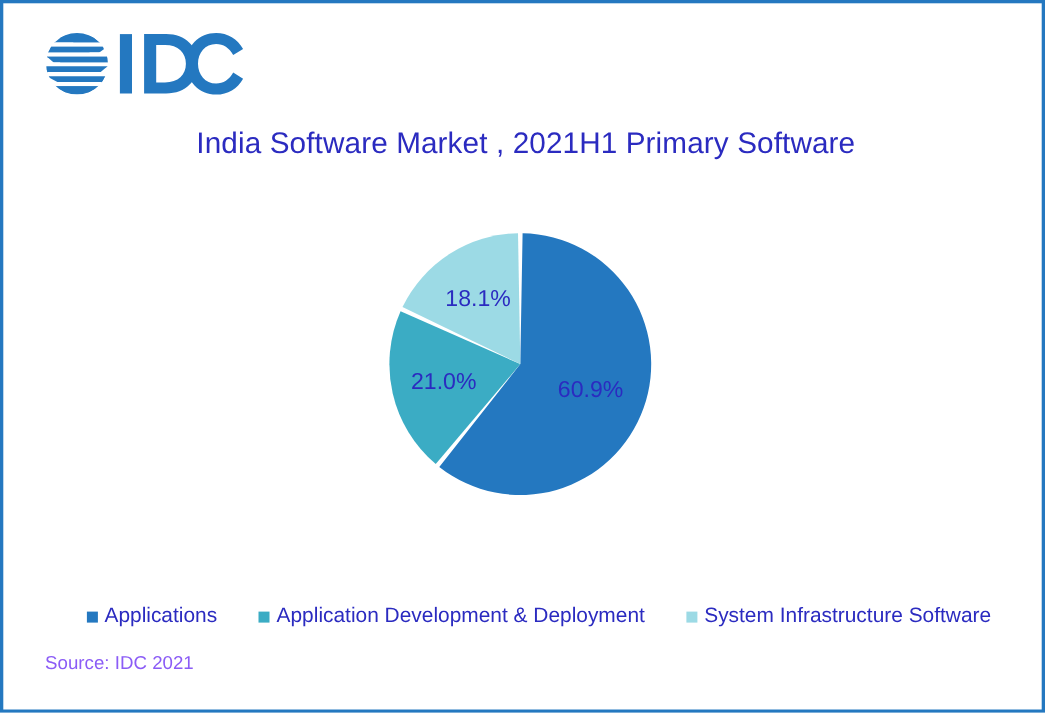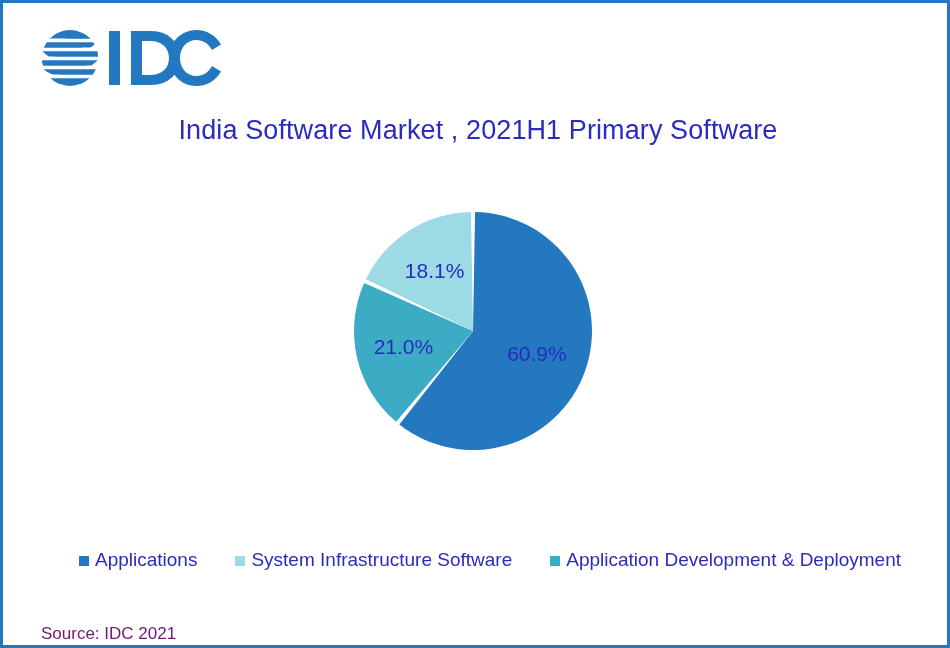--- a/index.html
+++ b/index.html
@@ -89,22 +89,22 @@
     color: #2b2bc0;
     font-size: 19px;
     line-height: 22px;
     white-space: nowrap;
   }
 
   
   #source {
     position: absolute;
     left: 38px;
-    top: 620px;
-    color: #701a75;
+    top: 589px;
+    color: #8b5cf6;
     font-size: 17px;
     line-height: 22px;
   }
 </style>
 </head>
 <body>
 
 <div id="slide">
 
   <div id="logo">
@@ -169,24 +169,24 @@
         </g>
     </svg>
   </div>
 
   <div id="legend">
       <div class="legend-item">
         <span class="legend-swatch" style="background: rgb(36, 120, 192);"></span>
         <span class="legend-text">Applications</span>
       </div>
       <div class="legend-item">
+        <span class="legend-swatch" style="background: rgb(59, 172, 196);"></span>
+        <span class="legend-text">Application Development &amp; Deployment</span>
+      </div>
+      <div class="legend-item">
         <span class="legend-swatch" style="background: rgb(156, 218, 229);"></span>
         <span class="legend-text">System Infrastructure Software</span>
-      </div>
-      <div class="legend-item">
-        <span class="legend-swatch" style="background: rgb(59, 172, 196);"></span>
-        <span class="legend-text">Application Development &amp; Deployment</span>
       </div>
     </div>
 
   <div id="source">Source: IDC 2021</div>
 
 </div>
 
 </body></html>

